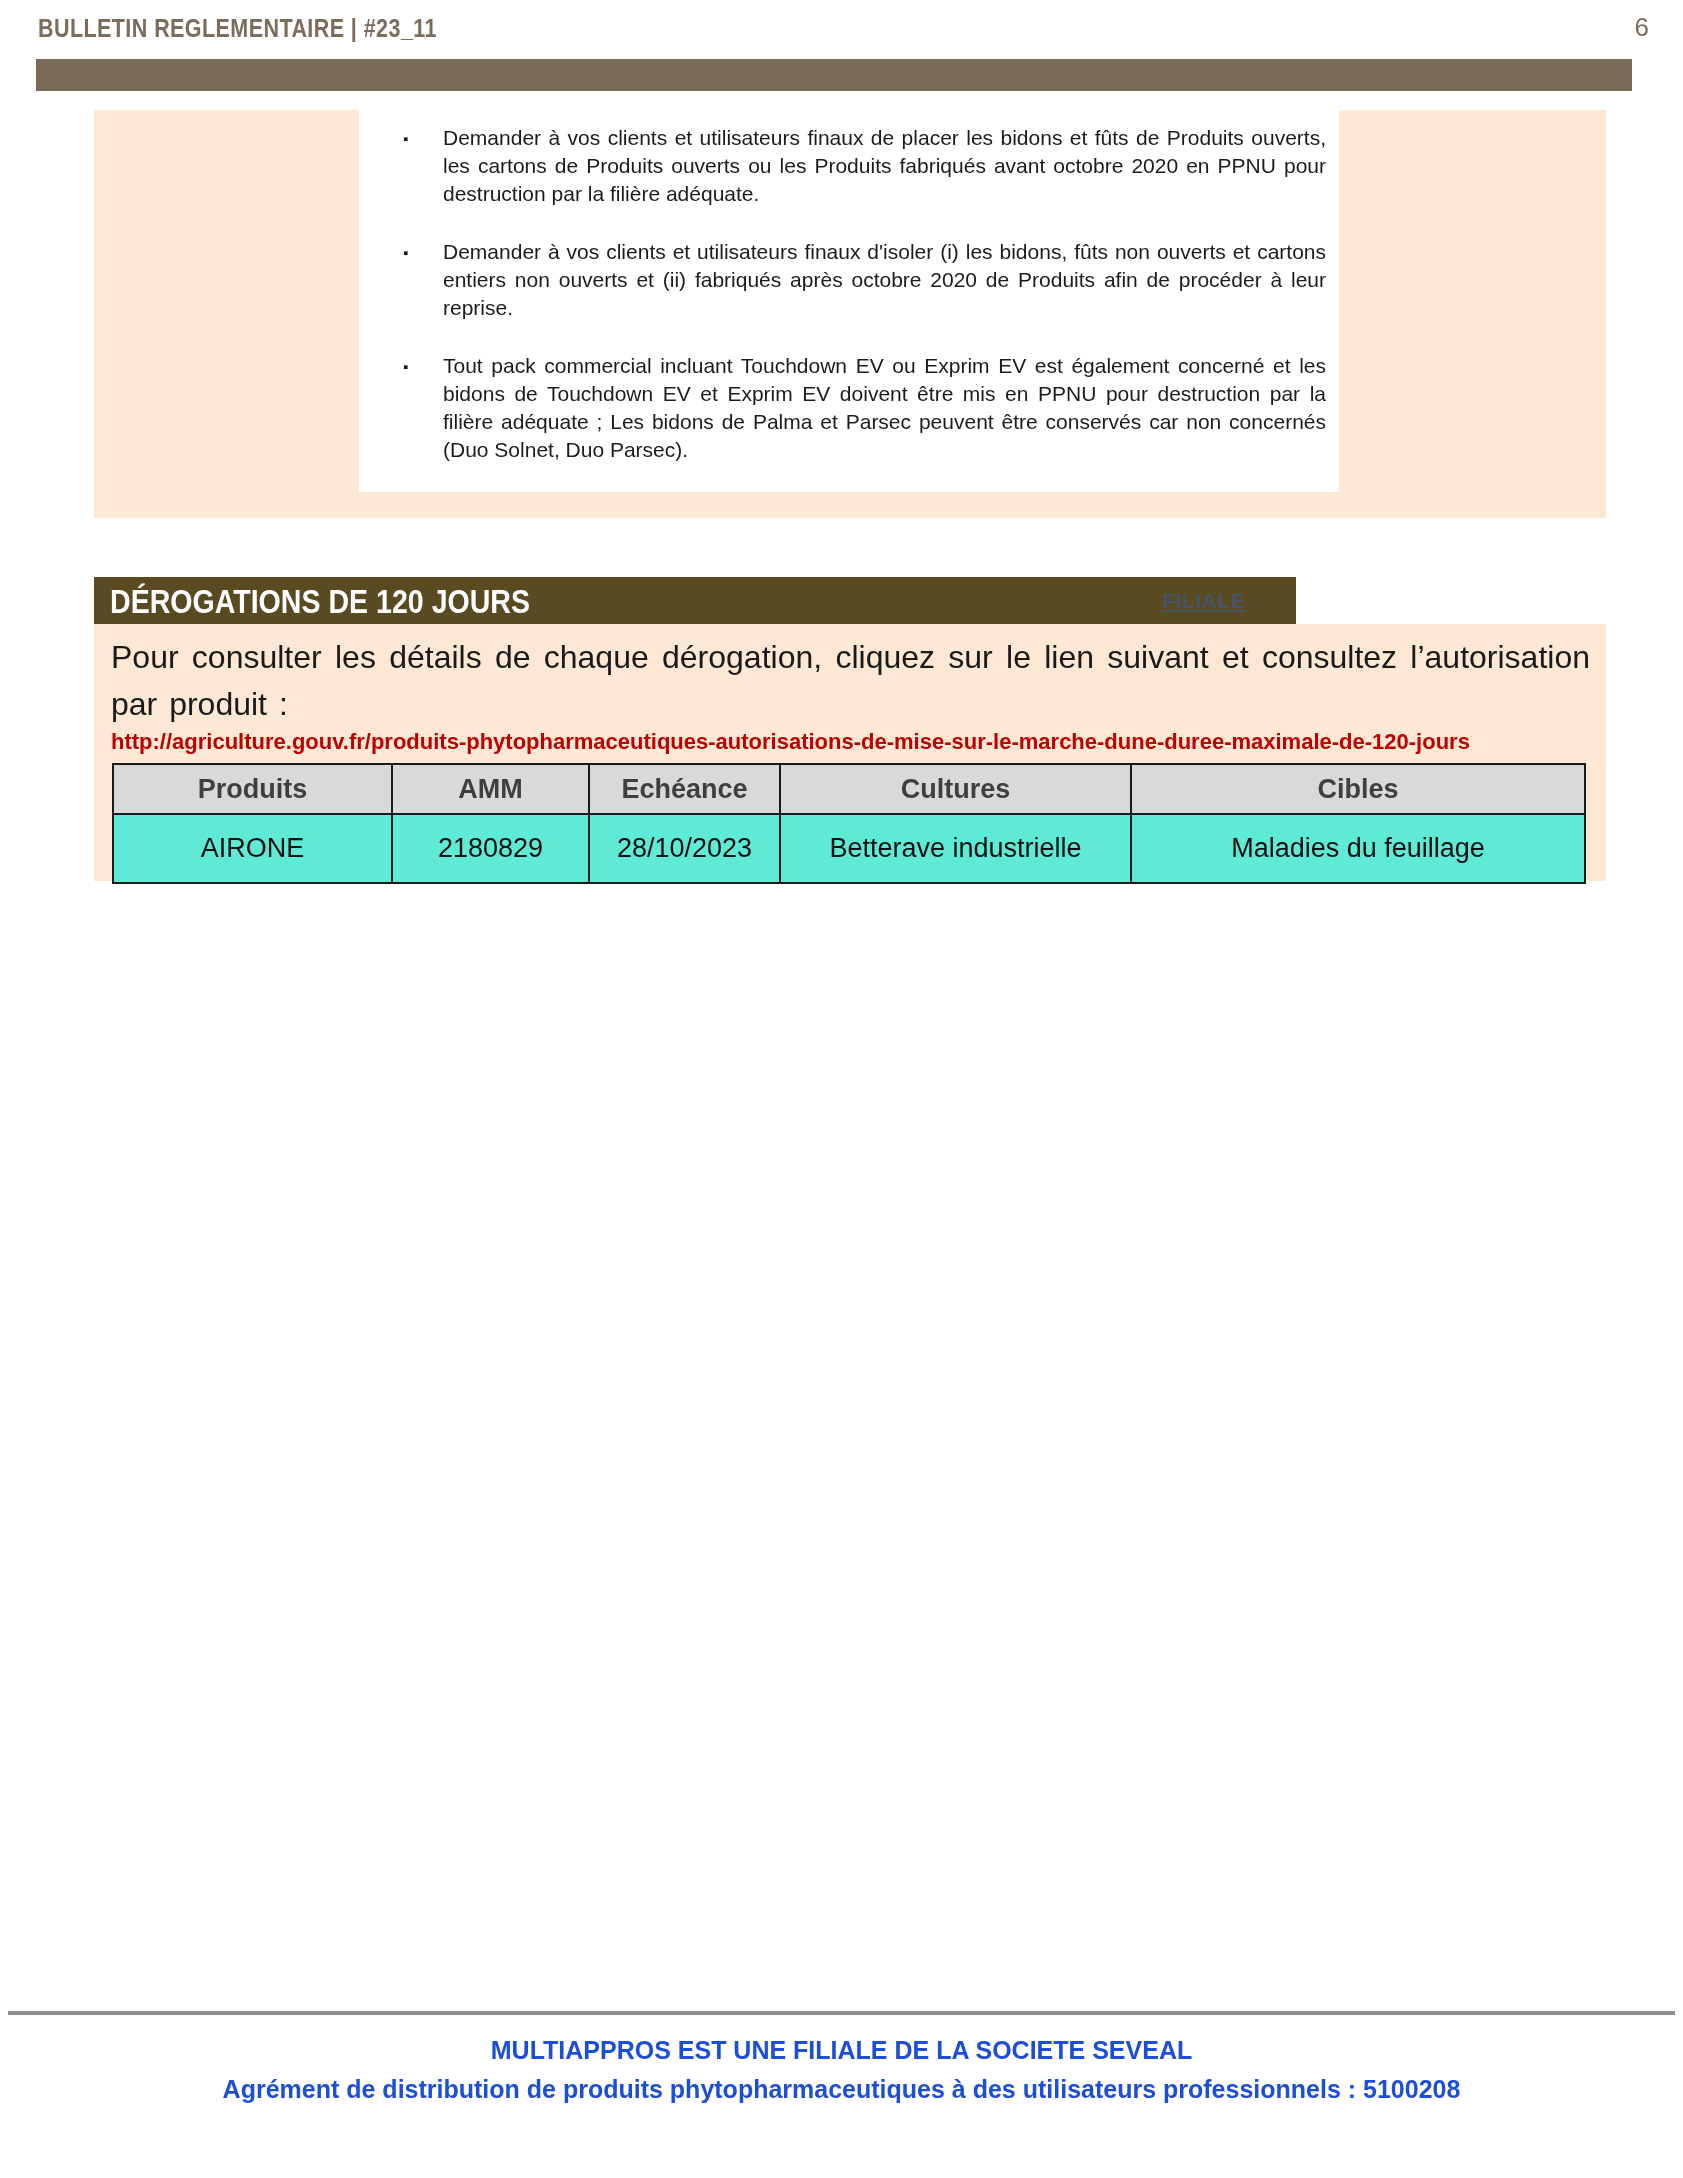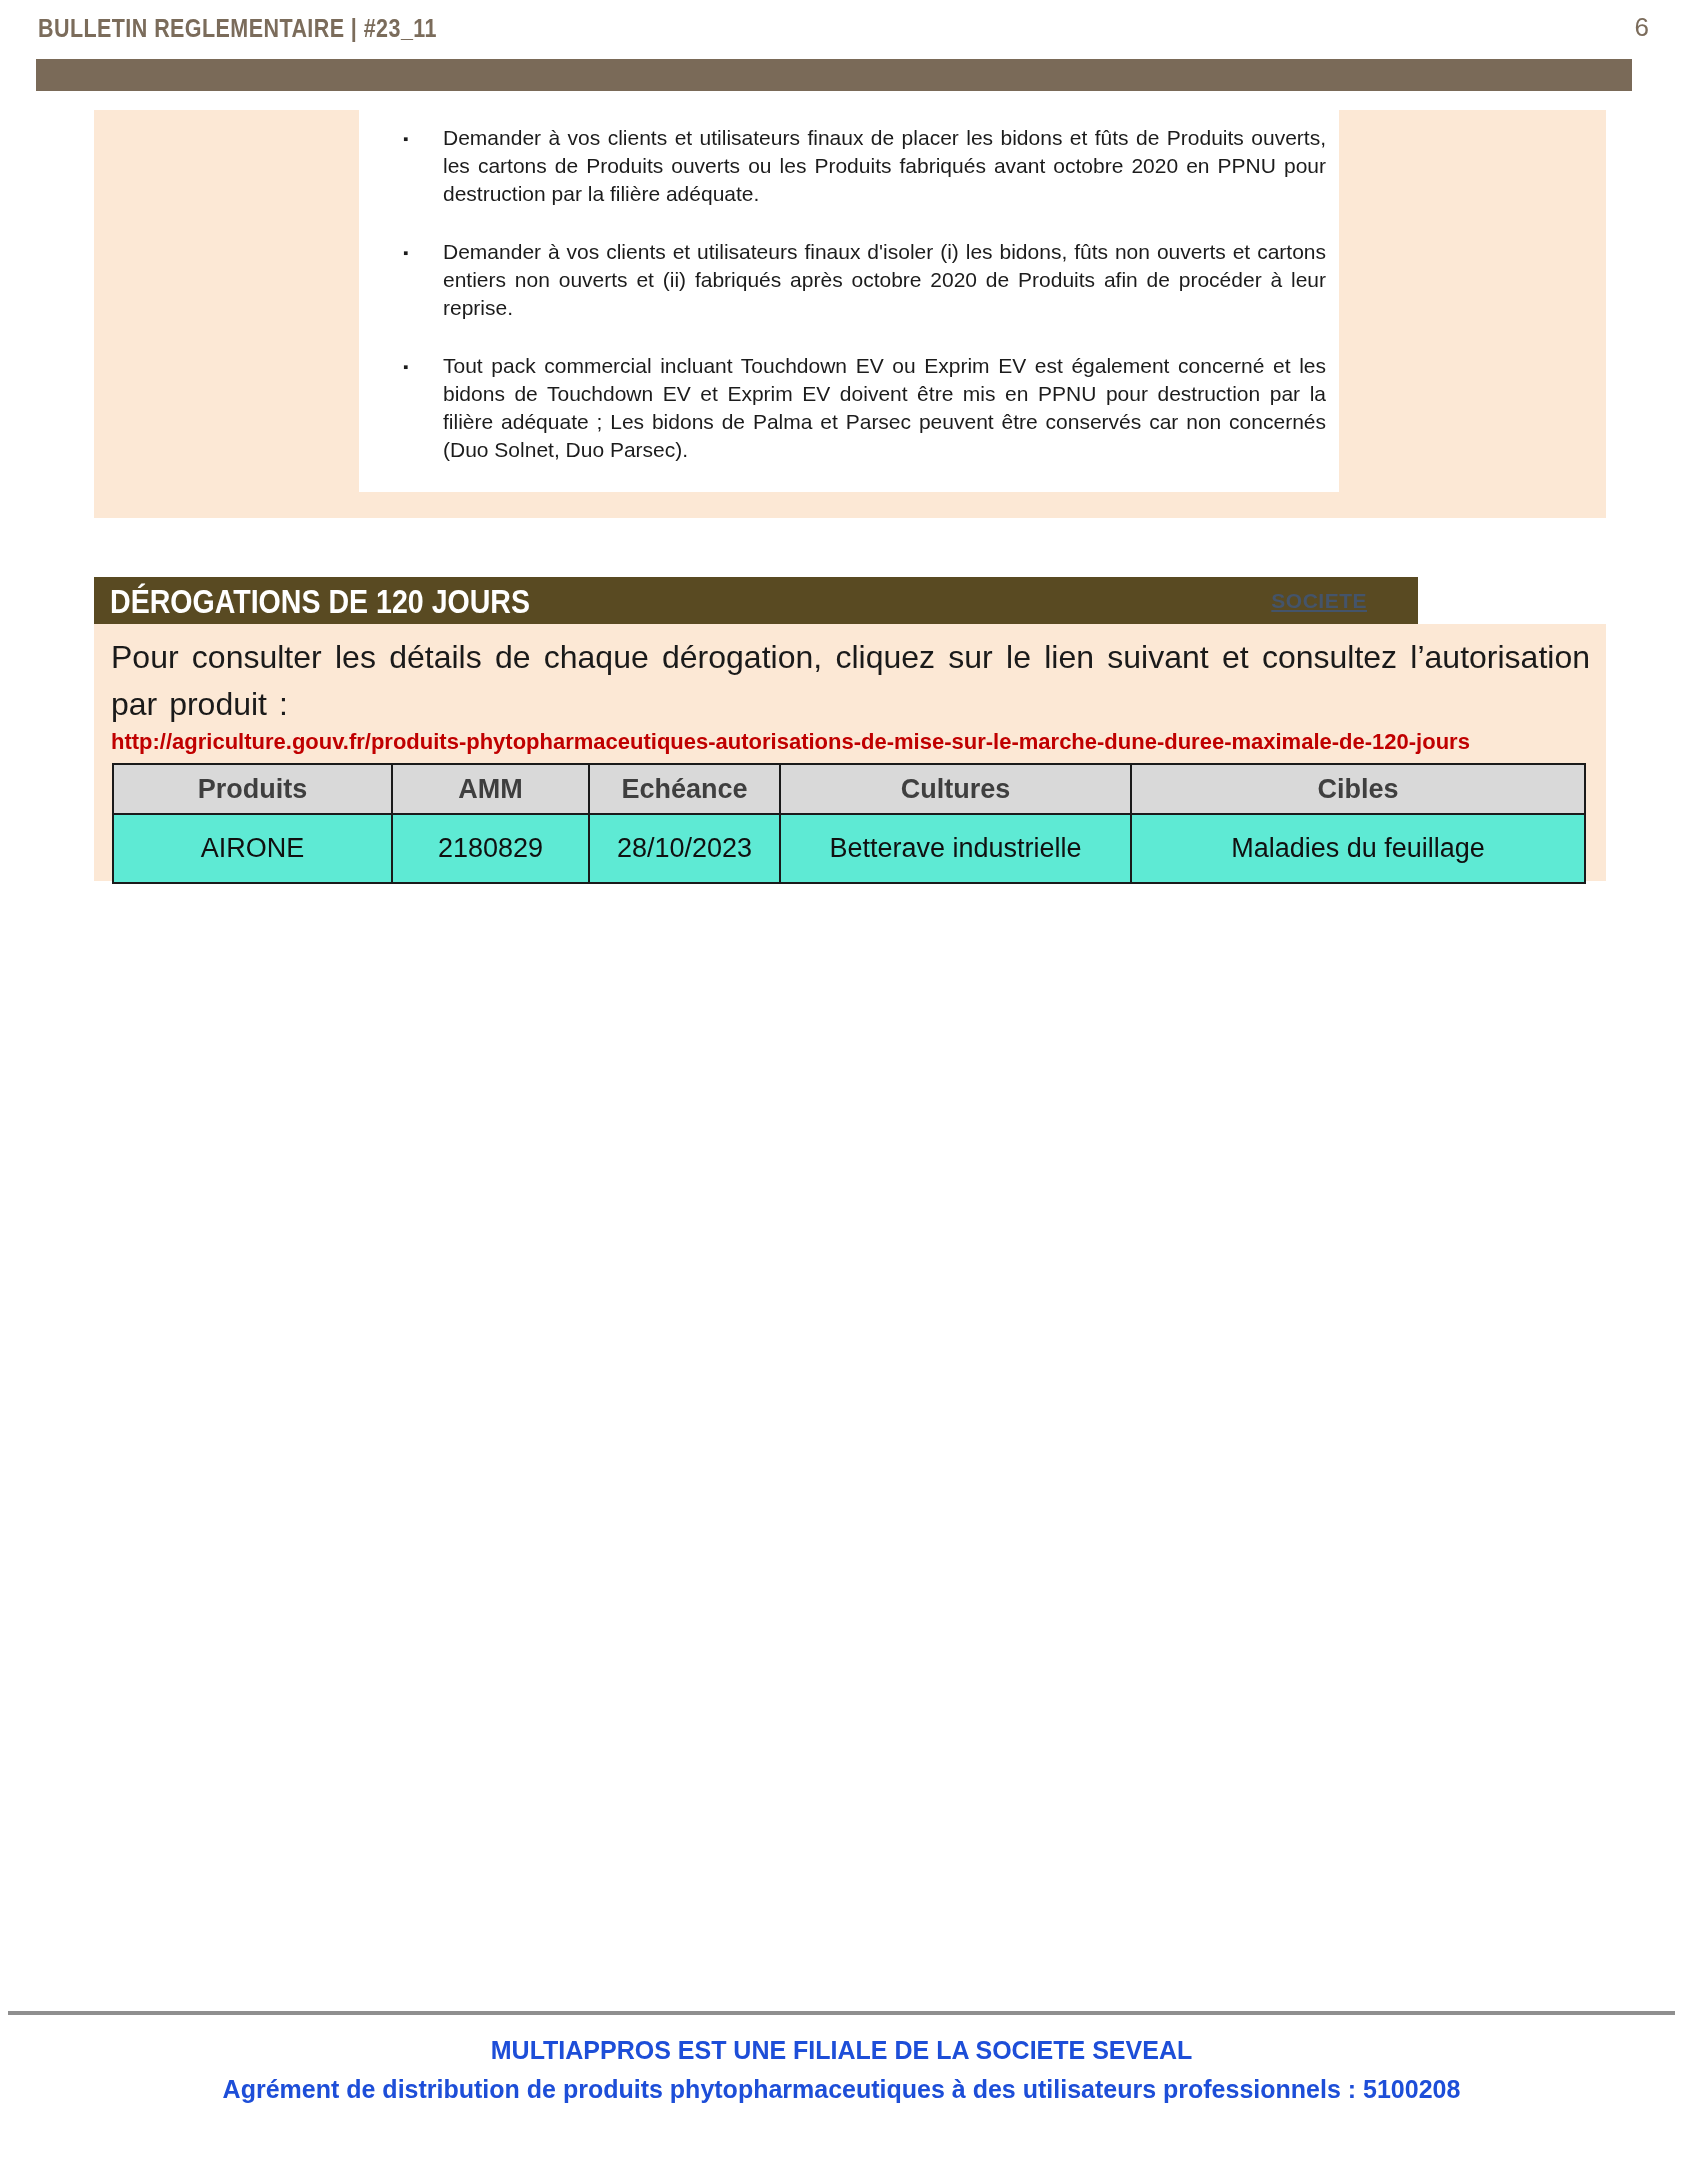--- a/index.html
+++ b/index.html
@@ -46,21 +46,21 @@
   }
   .bullet-row p{
     margin:0 0 0 84px;width:883px;
     font-size:21px;line-height:28px;color:#1c1c1c;
     text-align:justify;
   }
 
   
   .derog-bar{
     position:absolute;left:94px;top:577px;
-    width:1324px;height:47px;background:#594a22;
+    width:1202px;height:47px;background:#594a22;
   }
   .derog-title{
     position:absolute;left:16px;top:5px;
     font-size:34px;font-weight:bold;color:#ffffff;
     white-space:nowrap;
     transform:scaleX(0.84);transform-origin:left center;
   }
   .sommaire{
     position:absolute;right:51px;top:12px;
     font-size:21px;font-weight:bold;color:#44546a;
@@ -135,21 +135,21 @@
       </div>
       <div class="bullet-row">
         <span class="bullet">▪</span>
         <p>Tout pack commercial incluant Touchdown EV ou Exprim EV est également concerné et les bidons de Touchdown EV et Exprim EV doivent être mis en PPNU pour destruction par la filière adéquate ; Les bidons de Palma et Parsec peuvent être conservés car non concernés (Duo Solnet, Duo Parsec).</p>
       </div>
     </div>
   </section>
 
   <div class="derog-bar">
     <span class="derog-title">DÉROGATIONS DE 120 JOURS</span>
-    <a href="#" class="sommaire">SOCIETE</a>
+    <a href="#" class="sommaire">FILIALE</a>
   </div>
 
   <section class="derog-body">
     <p class="derog-intro">Pour consulter les détails de chaque dérogation, cliquez sur le lien suivant et consultez l’autorisation par produit :</p>
     <a href="#" class="derog-link">http://agriculture.gouv.fr/produits-phytopharmaceutiques-autorisations-de-mise-sur-le-marche-dune-duree-maximale-de-120-jours</a>
 
     <table class="derog-table">
       <colgroup>
         <col style="width:279px">
         <col style="width:197px">

